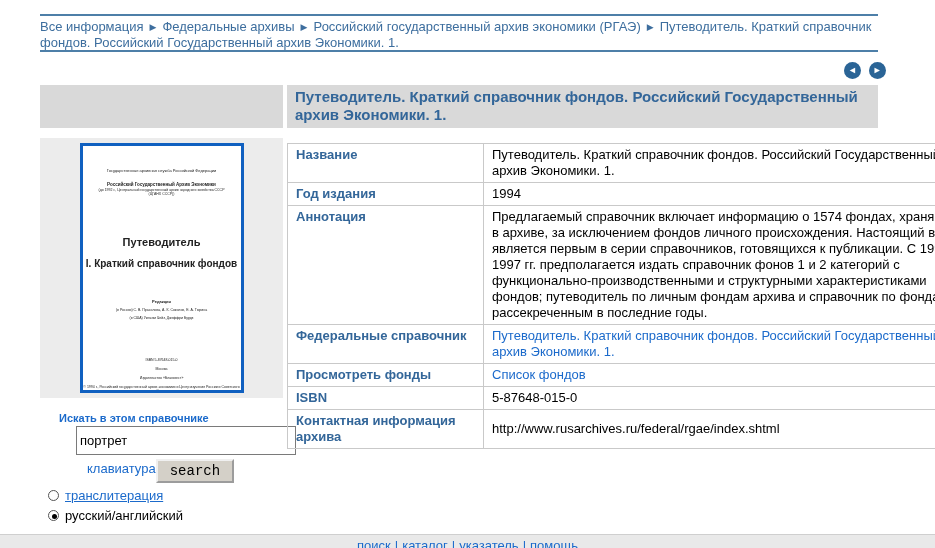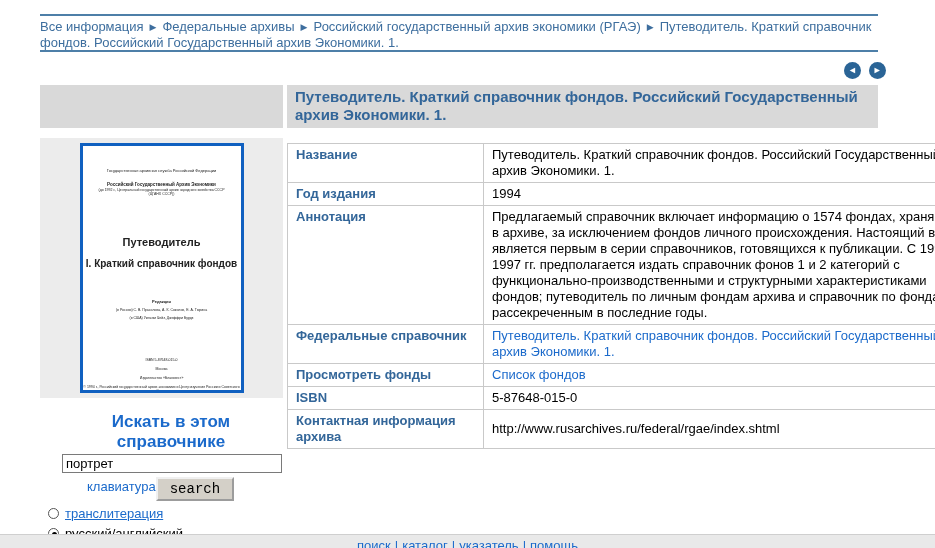--- a/index.html
+++ b/index.html
@@ -31,22 +31,22 @@
   .cover .t3 { font-size:3.5px; width:130px; margin:1px auto 0; }
   .cover .title { font-size:11px; font-weight:bold; margin-top:40px; }
   .cover .subtitle { font-size:10px; font-weight:bold; margin-top:10px; }
   .cover .ed { font-size:4px; font-weight:bold; margin-top:30px; }
   .cover .t4 { font-size:3.5px; margin-top:4px; }
   .cover .isbn { font-size:3.5px; margin-top:38px; }
   .cover .t5 { font-size:3.5px; margin-top:5px; }
 
   
   .search-panel { margin-top:14px; padding-left:5px; }
-  .search-heading { color:#1b6acb; font-weight:bold; font-size:17px; text-align:center; padding-left:14px; }
-  .search-input { display:block; width:220px; height:19px; margin:2px 0 0 17px; border:1px solid #7a7a7a;
+  .search-heading { color:#1b6acb; font-weight:bold; font-size:11px; padding-left:14px; }
+  .search-input { display:block; width:220px; height:29px; margin:2px 0 0 31px; border:1px solid #7a7a7a;
     font-family:"Liberation Sans","DejaVu Sans",sans-serif; font-size:13px; padding:1px 3px; }
   .search-row2 { display:flex; justify-content:flex-start; align-items:flex-start; margin:4px 0 0 17px; width:220px; }
   .kb-link { color:#1b6acb; text-decoration:none; margin-left:25px; margin-top:2px; display:inline-block; }
   .search-btn { background:#d4d0c8; border:2px outset #f0f0f0; font-family:Liberation Mono, monospace;
     font-size:14px; padding:2px 12px; cursor:pointer; }
   .radio-row { margin:5px 0 0 3px; display:flex; align-items:center; }
   .radio { display:inline-block; width:11px; height:11px; border-radius:50%; border:1px solid #555; background:#fff;
     margin-right:6px; position:relative; flex:0 0 auto; }
   .radio.checked::after { content:""; position:absolute; left:3px; top:3px; width:5px; height:5px; border-radius:50%; background:#000; }
   .radio-label { color:#000; }

